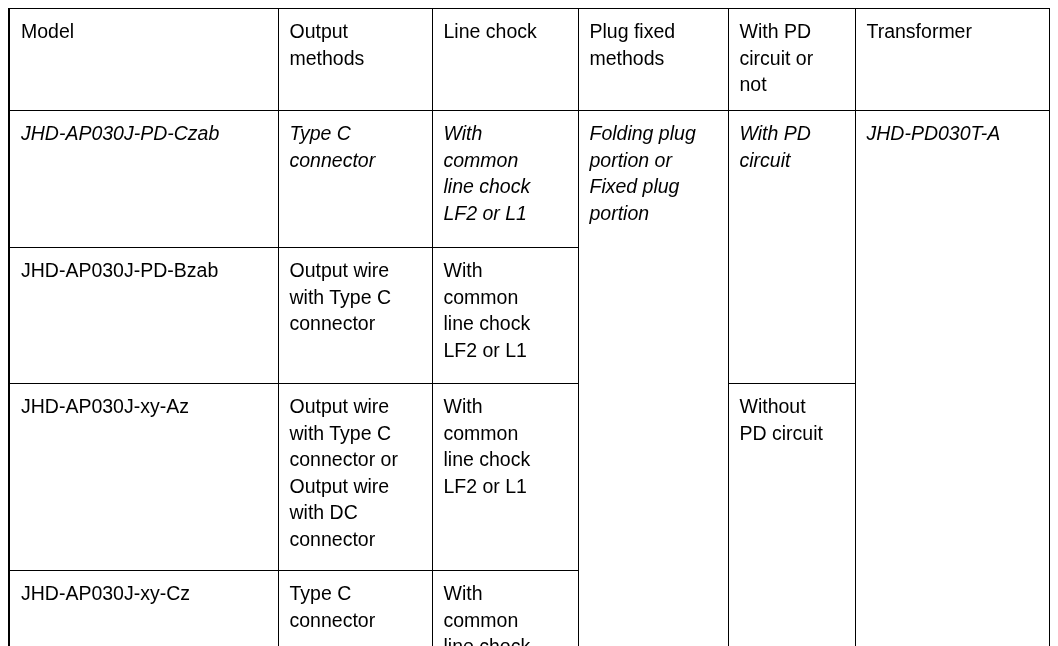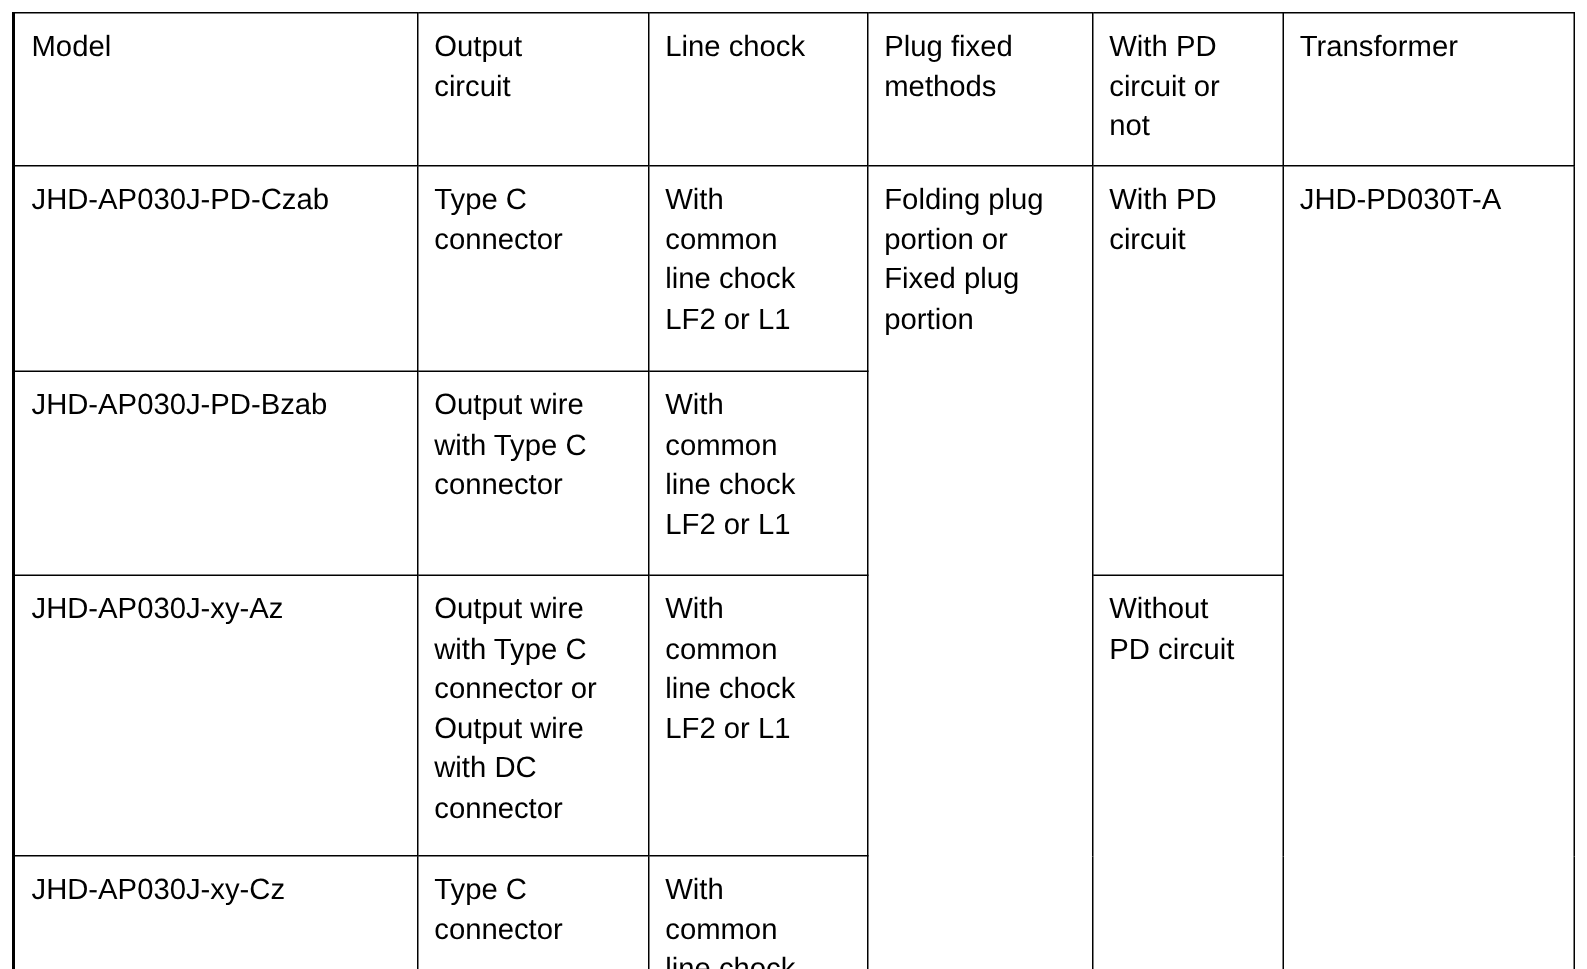--- a/index.html
+++ b/index.html
@@ -47,21 +47,21 @@
   }
   
   col.c1 { width: 269px; }
   col.c2 { width: 154px; }
   col.c3 { width: 146px; }
   col.c4 { width: 150px; }
   col.c5 { width: 127px; }
   col.c6 { width: 194px; }
 
   tr.header-row td { height: 88px; }
-  tr.row-1 td { height: 123px; }
+  tr.row-1 td { height: 123px; font-style: italic; }
   tr.row-2 td { height: 122px; }
   tr.row-3 td { height: 173px; margin-left: 32px; }
   tr.row-4 td { height: 123px; }
 </style>
 </head>
 <body>
 
 <div id="spec-table-wrap">
   <table class="spec-table">
     <colgroup>
@@ -69,21 +69,21 @@
         <col class="c2">
         <col class="c3">
         <col class="c4">
         <col class="c5">
         <col class="c6">
     </colgroup>
     <tbody>
       <tr class="header-row">
         <td>Model</td>
         <td>Output
-circuit</td>
+methods</td>
         <td>Line chock</td>
         <td>Plug fixed
 methods</td>
         <td>With PD
 circuit or
 not</td>
         <td>Transformer</td>
       </tr>
 
       <tr class="row-1">

